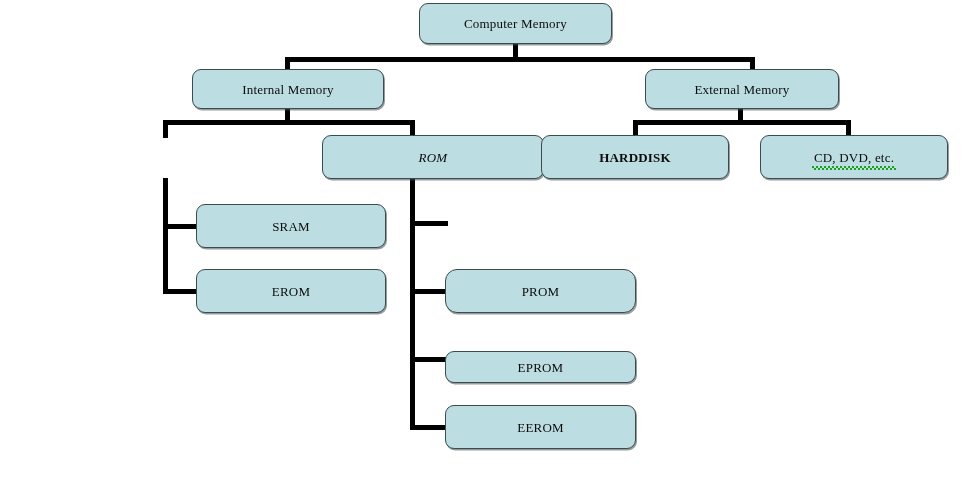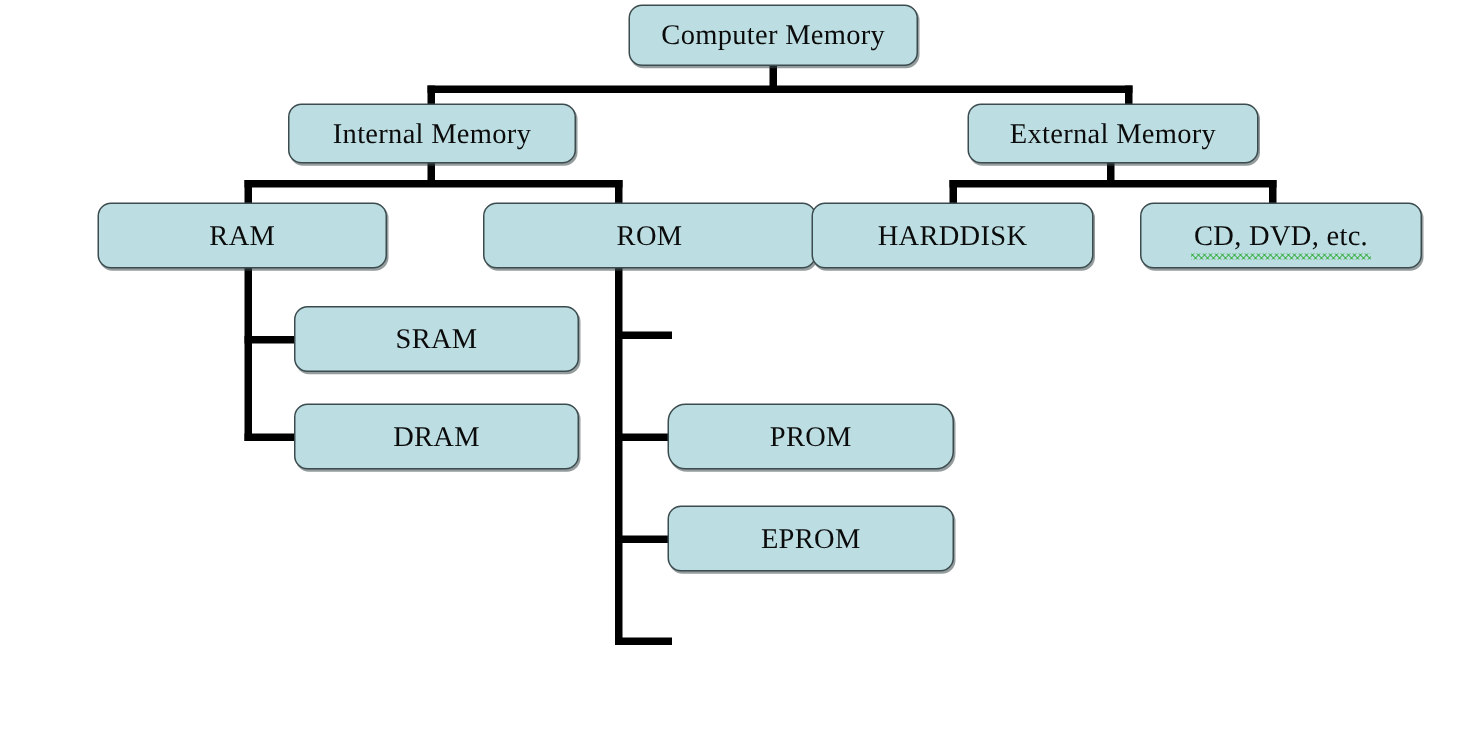--- a/index.html
+++ b/index.html
@@ -21,21 +21,21 @@
     display:flex;
     align-items:center;
     justify-content:center;
     box-shadow:1px 1.5px 0 rgba(60,75,78,.55);
     z-index:3;
   }
   .node .label{
     position:relative;
     display:inline-block;
     color:#0b0b0b;
-    font-size:19px;
+    font-size:13px;
     line-height:1;
     letter-spacing:.2px;
     white-space:nowrap;
   }
   .node.spell .label::after{
     content:"";
     position:absolute;
     left:-2px;
     right:-2px;
     bottom:-6px;
@@ -88,47 +88,47 @@
   </div>
 
   <div class="node" style="left:645px; top:69px; width:194px; height:40px;">
     <span class="label">External Memory</span>
   </div>
 
   <div class="node" style="left:192px; top:69px; width:192px; height:40px;">
     <span class="label">Internal Memory</span>
   </div>
 
-  <div class="node" style="left:65px; top:135px; width:193px; height:44px;">
-    <span class="label">RAM</span>
-  </div>
 
-  <div class="node" style="left:322px; top:135px; width:222px; height:44px;">
+  <div class="node" style="left:322px; top:135px; width:222px; height:44px;font-style:italic;">
     <span class="label">ROM</span>
   </div>
 
-  <div class="node" style="left:541px; top:135px; width:188px; height:44px;">
+  <div class="node" style="left:541px; top:135px; width:188px; height:44px;font-weight:bold;">
     <span class="label">HARDDISK</span>
   </div>
 
   <div class="node spell" style="left:760px; top:135px; width:188px; height:44px;">
     <span class="label">CD, DVD, etc.</span>
   </div>
 
   <div class="node" style="left:196px; top:204px; width:190px; height:44px;">
     <span class="label">SRAM</span>
   </div>
 
   <div class="node" style="left:196px; top:269px; width:190px; height:44px;">
-    <span class="label">DRAM</span>
+    <span class="label">EROM</span>
   </div>
 
 
   <div class="node" style="left:445px; top:269px; width:191px; height:44px;border-radius:12px;">
     <span class="label">PROM</span>
   </div>
 
-  <div class="node" style="left:445px; top:337px; width:191px; height:44px;">
+  <div class="node" style="left:445px; top:351px; width:191px; height:32px;">
     <span class="label">EPROM</span>
   </div>
 
+  <div class="node" style="left:445px; top:405px; width:191px; height:44px;">
+    <span class="label">EEROM</span>
+  </div>
 
 </div>
 
 </body></html>

